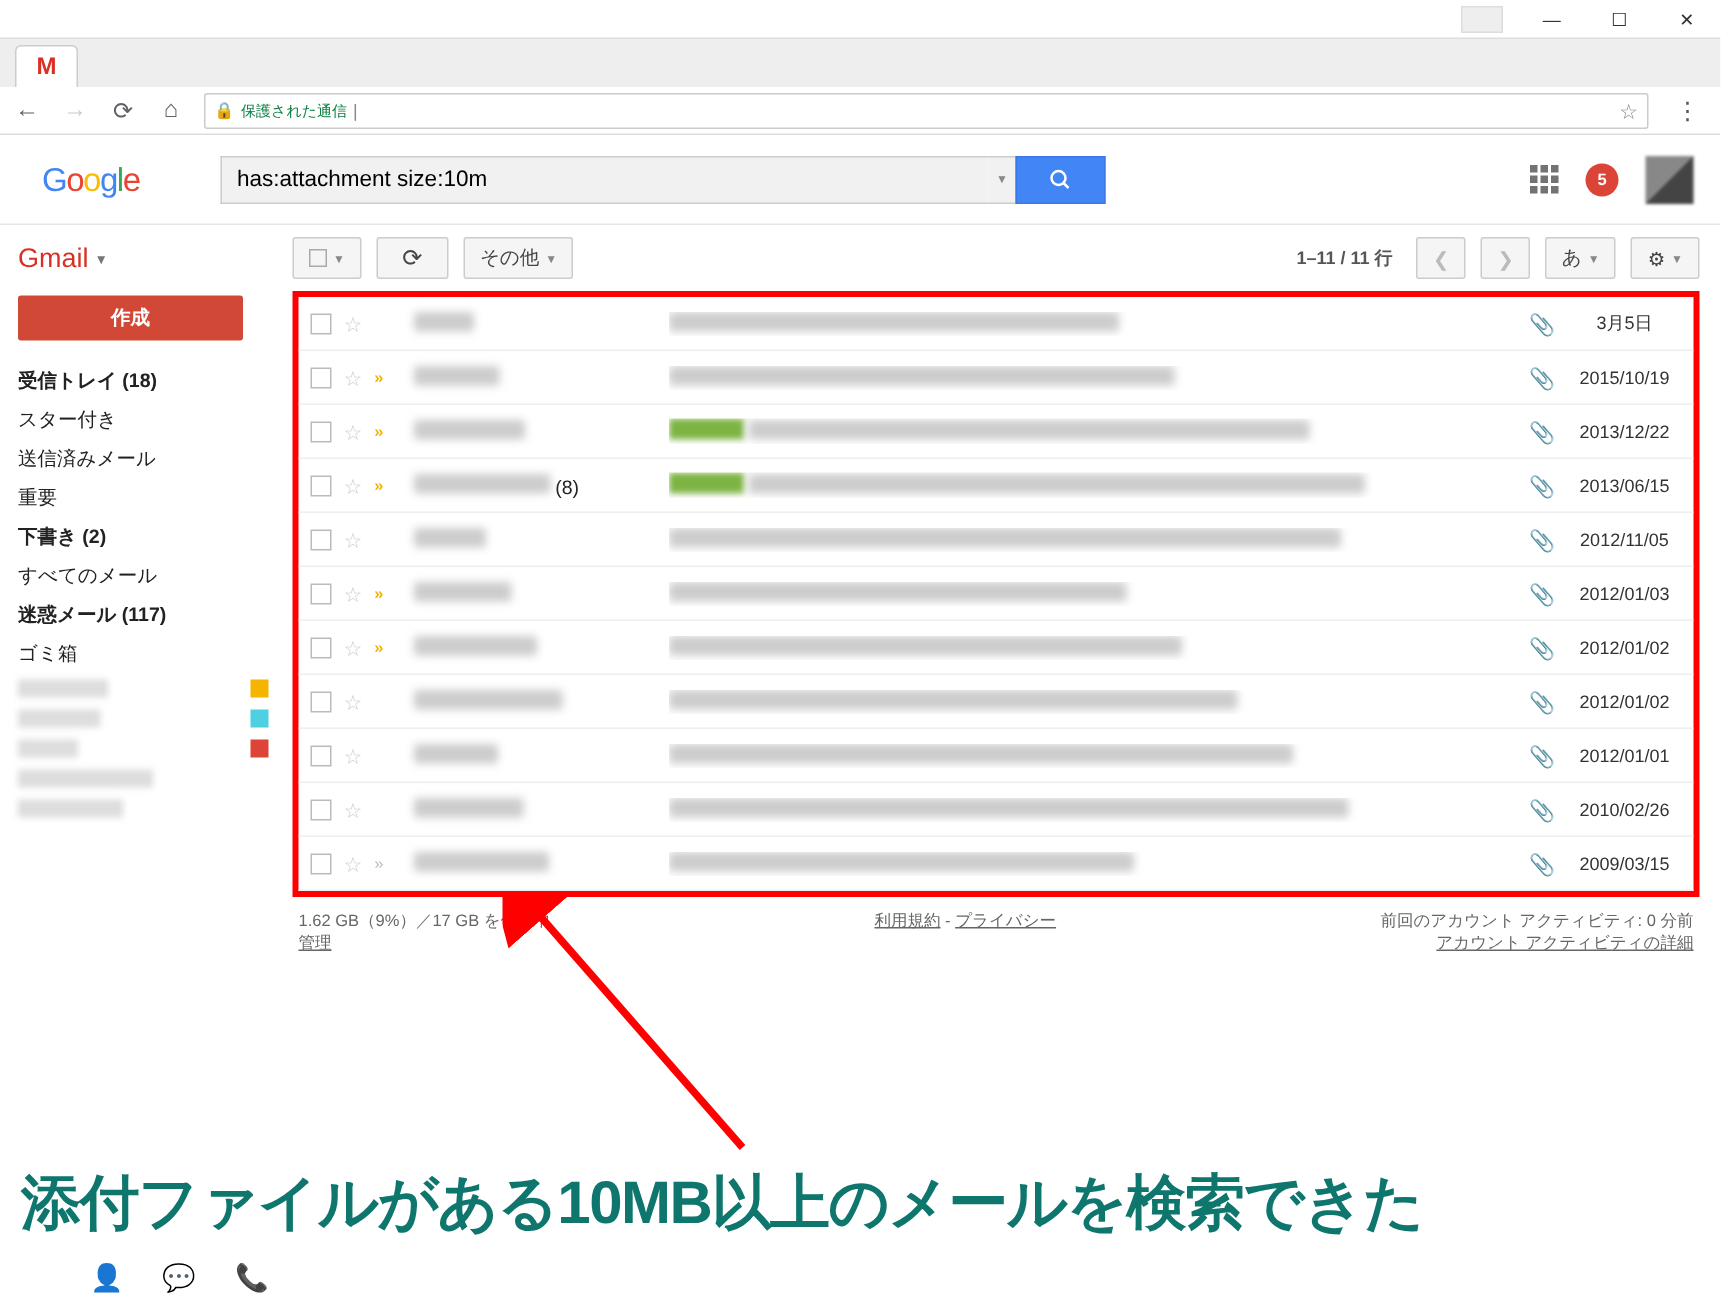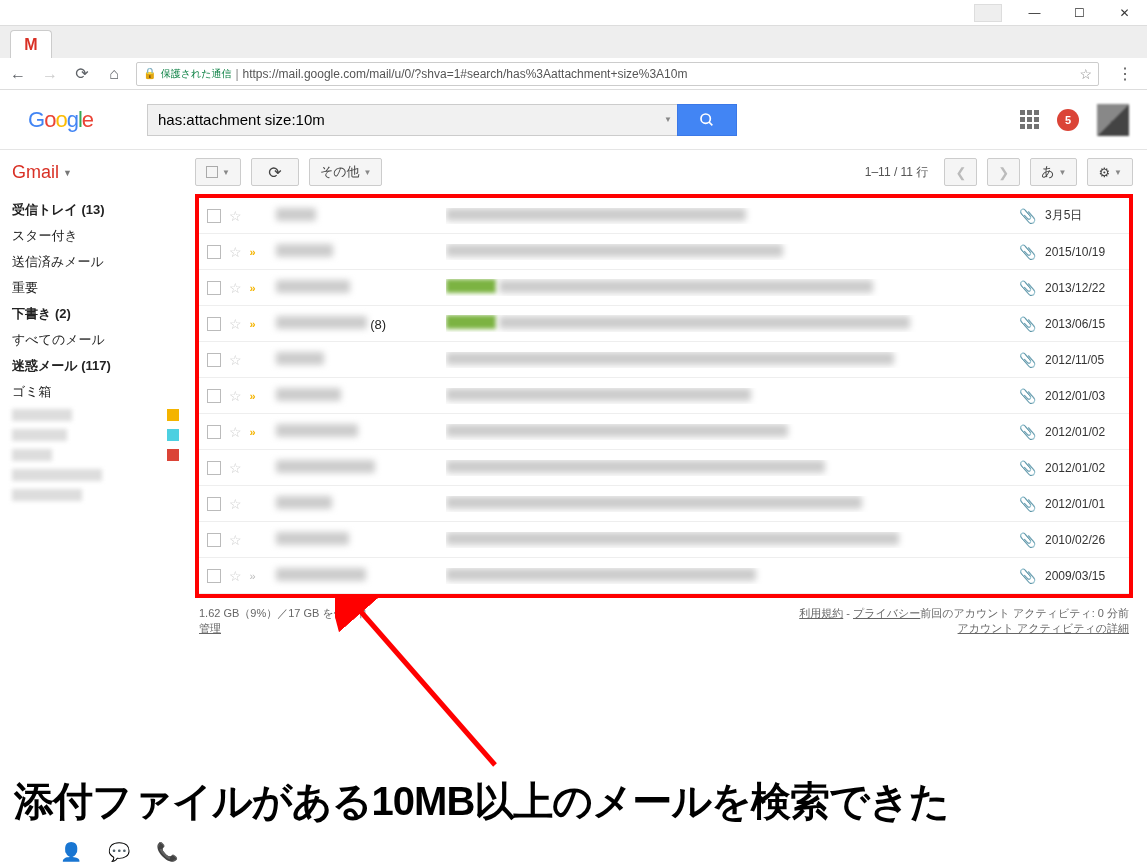--- a/index.html
+++ b/index.html
@@ -52,46 +52,46 @@
 .nav-list .chip { width: 12px; height: 12px; margin-left: auto; margin-right: 16px; }
 .chip.orange { background: #f4b400; } .chip.cyan { background: #4dd0e1; } .chip.red { background: #db4437; }
 .blurtxt { background: #ddd; color: transparent; filter: blur(2px); height: 12px; display: inline-block; }
 
 
 .content { flex: 1; padding: 8px 14px 0 0; position: relative; }
 .toolbar { display: flex; align-items: center; gap: 10px; padding-bottom: 8px; }
 .tb-btn { border: 1px solid #ccc; background: #f5f5f5; height: 28px; padding: 0 10px; border-radius: 2px; display: flex; align-items: center; gap: 4px; font-size: 13px; color: #444; }
 .tb-btn .dd { font-size: 8px; color: #888; }
 .tb-spacer { flex: 1; }
-.pager-txt { font-size: 12px; color: #555; margin-right: 6px; }
+.pager-txt { font-size: 12px; color: #555; margin-right: 6px; font-weight: bold; }
 
 
 .highlight-box { border: 4px solid #ff0000; }
 
 
 .mail-row { display: flex; align-items: center; height: 36px; border-bottom: 1px solid #eee; padding: 0 8px; font-size: 13px; }
 .mail-cb { width: 14px; height: 14px; border: 1px solid #bbb; margin-right: 8px; }
 .mail-star { color: #ccc; margin-right: 8px; font-size: 14px; }
 .mail-marker { width: 16px; margin-right: 10px; font-size: 11px; }
 .mail-marker.yellow { color: #f4b400; font-weight: bold; }
 .mail-marker.grey { color: #bbb; }
 .mail-sender { width: 170px; }
 .mail-subject { flex: 1; overflow: hidden; }
 .mail-clip { color: #888; margin: 0 8px; font-size: 14px; }
-.mail-date { width: 76px; text-align: left; font-size: 12px; color: #333; }
+.mail-date { width: 76px; text-align: center; font-size: 12px; color: #333; }
 .blur-s { background: #ccc; height: 13px; display: inline-block; filter: blur(3px); border-radius: 2px; }
 .blur-g { background: #7cb342; height: 14px; display: inline-block; filter: blur(2px); }
 
 
 .footer { display: flex; padding: 8px 4px; font-size: 11px; color: #666; }
 .footer a { color: #666; text-decoration: underline; }
 
 
 .annotation-arrow { position: absolute; left: 335px; top: 595px; pointer-events: none; }
-.annotation-text { position: absolute; bottom: 38px; left: 14px; right: 13px; font-size: 40px; font-weight: bold; color: #000000; white-space: nowrap; letter-spacing: -1px; }
+.annotation-text { position: absolute; bottom: 38px; left: 14px; right: 13px; font-size: 40px; font-weight: bold; color: #0f766e; white-space: nowrap; letter-spacing: -1px; }
 
 
 .bottom-bar { position: absolute; bottom: 4px; left: 60px; display: flex; gap: 26px; }
 .bottom-bar span { color: #888; font-size: 18px; }
 </style>
 </head>
 <body>
 
 <div class="win-titlebar">
   <div class="win-lang"></div>
@@ -108,21 +108,20 @@
 
 <div class="urlbar">
   <span class="nav-icon">←</span>
   <span class="nav-icon" style="color:#ccc">→</span>
   <span class="nav-icon">⟳</span>
   <span class="nav-icon">⌂</span>
   <div class="url-field">
     <span class="lock">🔒</span>
     <span class="secure-txt">保護された通信</span>
     <span class="url-sep">|</span>
-    <span class="url-txt"><span>https://</span><span>mail.google.com/mail/u/0/?shva=1#search/has%3Aattachment+size%3A10m</span></span>
     <span class="star-url">☆</span>
   </div>
   <span class="menu-dots">⋮</span>
 </div>
 
 <div class="header">
   <div class="google-logo">
     <span class="g-b">G</span><span class="g-r">o</span><span class="g-y">o</span><span class="g-b">g</span><span class="g-g">l</span><span class="g-r">e</span>
   </div>
   <div class="search-box">
@@ -151,22 +150,23 @@
     <div class="avatar"></div>
   </div>
 </div>
 
 <div class="main">
   <div class="sidebar">
     <div class="gmail-label">
       <span>Gmail</span>
       <span class="dd">▼</span>
     </div>
+    <button class="compose-btn">作成</button>
     <ul class="nav-list">
-      <li class="bold">受信トレイ (13)</li>
+      <li class="bold">受信トレイ (18)</li>
       <li>スター付き</li>
       <li>送信済みメール</li>
       <li>重要</li>
       <li class="bold">下書き (2)</li>
       <li>すべてのメール</li>
       <li class="bold">迷惑メール (117)</li>
       <li>ゴミ箱</li>
       <li>
           <span class="blurtxt" style="width:60px"></span>
           <span class="chip orange"></span>
@@ -315,21 +315,21 @@
             <span class="mail-date">2009/03/15</span>
           </div>
         </div>
     </div>
 
     <div class="footer">
       <div>
         <span>1.62 GB（9%）／17 GB を使用中</span><br>
         <a>管理</a>
       </div>
-      <div style="flex:1;text-align:right">
+      <div style="flex:1;text-align:center">
         <a>利用規約</a> - 
         <a>プライバシー</a>
       </div>
       <div style="text-align:right">
         <span>前回のアカウント アクティビティ: 0 分前</span><br>
         <a>アカウント アクティビティの詳細</a>
       </div>
     </div>
   </div>
 </div>

